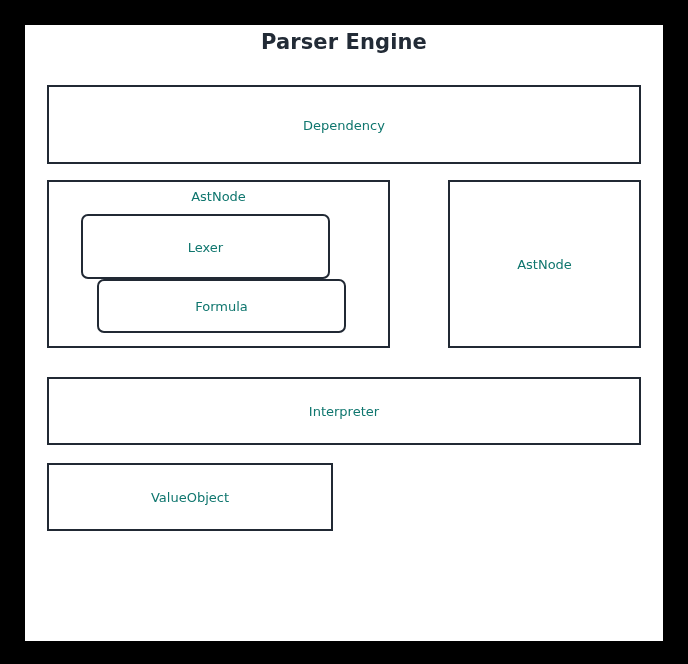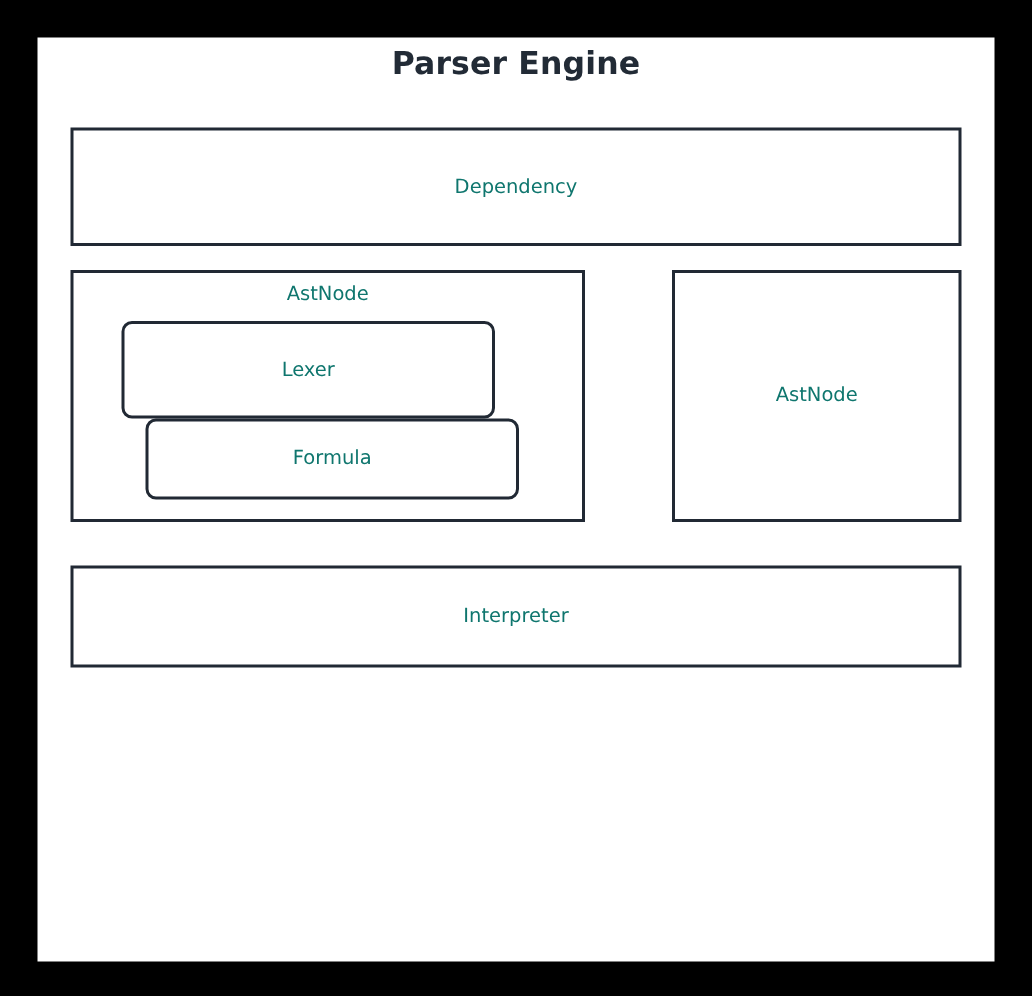--- a/index.html
+++ b/index.html
@@ -118,17 +118,20 @@
     </div>
 
     <div id="node-astnode" class="node centered">
       <span class="node-label">AstNode</span>
     </div>
 
     <div id="node-interpreter" class="node centered">
       <span class="node-label">Interpreter</span>
     </div>
 
+    <div id="node-valueobject" class="node centered">
+      <span class="node-label">ValueObject</span>
+    </div>
 
 
 
   </div>
 </div>
 
 </body></html>

